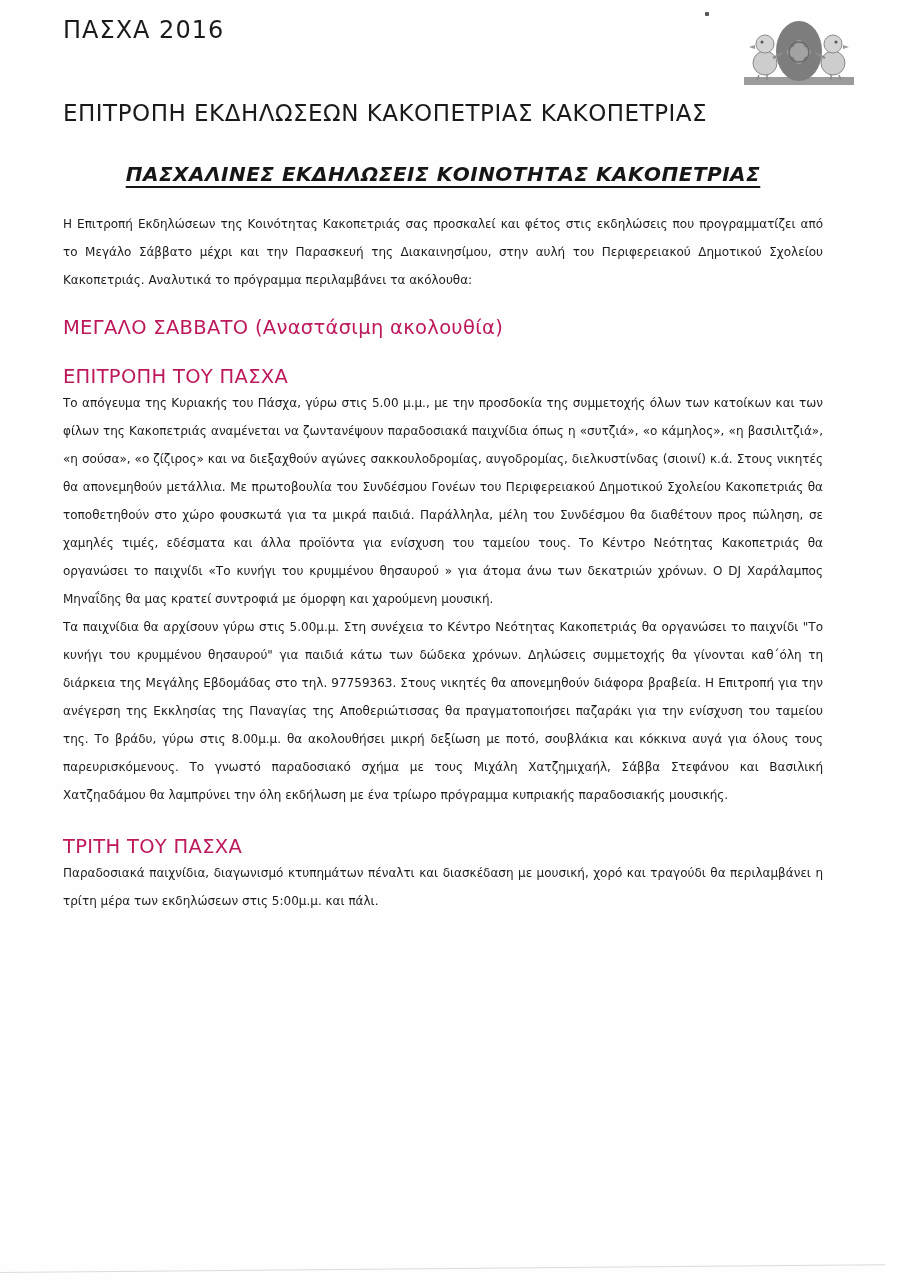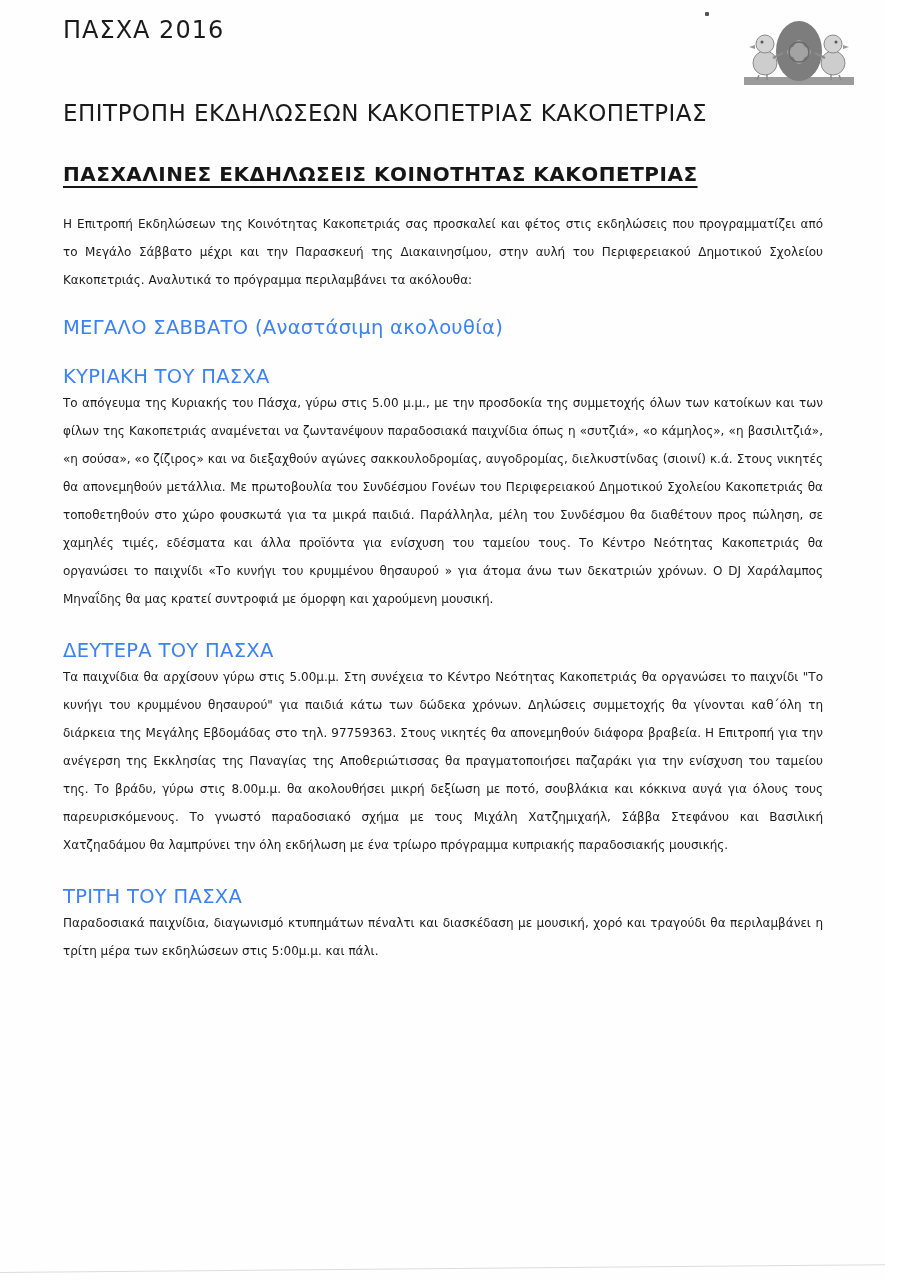--- a/index.html
+++ b/index.html
@@ -11,33 +11,33 @@
     font-family:"DejaVu Sans",sans-serif;
     color:#1f1f1f;
   }
   .content{padding:16px 62px 0 63px;}
   .year-label{font-size:24px;letter-spacing:1px;color:#1a1a1a;}
   .committee-heading{
     margin:56px 0 0 0;font-size:23px;font-weight:normal;
     letter-spacing:0.5px;color:#1a1a1a;
   }
   .page-title{
-    margin:36px 0 0 0;text-align:left;
-    font-size:20px;font-weight:bold;
+    margin:36px 0 0 0;text-align:center;
+    font-size:20px;font-style:italic;font-weight:bold;
     text-decoration:underline;text-underline-offset:5px;
     letter-spacing:0.5px;color:#161616;
   }
   p.body-text{
     margin:0;font-size:12px;line-height:28px;
     text-align:justify;text-align-last:left;color:#1c1c1c;
   }
   .intro{margin-top:24px !important;}
   h3.section-title{
     margin:26px 0 1px 0;font-size:19.5px;font-weight:normal;
-    letter-spacing:0.3px;color:#3b82f6;
+    letter-spacing:0.3px;color:#be185d;
   }
   h3.first{margin-top:22px;}
   .img-topright{position:absolute;right:30px;top:18px;}
   .scan-dot{
     position:absolute;left:705px;top:12px;width:4px;height:4px;
     background:#555;border-radius:1px;
   }
   .scan-line{
     position:absolute;left:-10px;top:1268px;width:930px;height:1px;
     background:#dcdcdc;transform:rotate(-0.5deg);
@@ -76,24 +76,23 @@
     <div class="year-label">ΠΑΣΧΑ 2016</div>
 
     <h1 class="committee-heading">ΕΠΙΤΡΟΠΗ ΕΚΔΗΛΩΣΕΩΝ ΚΑΚΟΠΕΤΡΙΑΣ ΚΑΚΟΠΕΤΡΙΑΣ</h1>
 
     <h2 class="page-title">ΠΑΣΧΑΛΙΝΕΣ ΕΚΔΗΛΩΣΕΙΣ ΚΟΙΝΟΤΗΤΑΣ ΚΑΚΟΠΕΤΡΙΑΣ</h2>
 
     <p class="body-text intro">Η Επιτροπή Εκδηλώσεων της Κοινότητας Κακοπετριάς σας προσκαλεί και φέτος στις εκδηλώσεις που προγραμματίζει από το Μεγάλο Σάββατο μέχρι και την Παρασκευή της Διακαινησίμου, στην αυλή του Περιφερειακού Δημοτικού Σχολείου Κακοπετριάς. Αναλυτικά το πρόγραμμα περιλαμβάνει τα ακόλουθα:</p>
 
     <h3 class="section-title first">ΜΕΓΑΛΟ ΣΑΒΒΑΤΟ (Αναστάσιμη ακολουθία)</h3>
 
-    <h3 class="section-title">ΚΥΡΙΑΚΗ ΤΟΥ ΠΑΣΧΑ</h3>
+    <h3 class="section-title">ΕΠΙΤΡΟΠΗ ΤΟΥ ΠΑΣΧΑ</h3>
     <p class="body-text">Το απόγευμα της Κυριακής του Πάσχα, γύρω στις 5.00 μ.μ., με την προσδοκία της συμμετοχής όλων των κατοίκων και των φίλων της Κακοπετριάς αναμένεται να ζωντανέψουν παραδοσιακά παιχνίδια όπως η «συτζιά», «ο κάμηλος», «η βασιλιτζιά», «η σούσα», «ο ζίζιρος» και να διεξαχθούν αγώνες σακκουλοδρομίας, αυγοδρομίας, διελκυστίνδας (σιοινί) κ.ά. Στους νικητές θα απονεμηθούν μετάλλια. Με πρωτοβουλία του Συνδέσμου Γονέων του Περιφερειακού Δημοτικού Σχολείου Κακοπετριάς θα τοποθετηθούν στο χώρο φουσκωτά για τα μικρά παιδιά. Παράλληλα, μέλη του Συνδέσμου θα διαθέτουν προς πώληση, σε χαμηλές τιμές, εδέσματα και άλλα προϊόντα για ενίσχυση του ταμείου τους. Το Κέντρο Νεότητας Κακοπετριάς θα οργανώσει το παιχνίδι «Το κυνήγι του κρυμμένου θησαυρού » για άτομα άνω των δεκατριών χρόνων. Ο DJ Χαράλαμπος Μηναΐδης θα μας κρατεί συντροφιά με όμορφη και χαρούμενη μουσική.</p>
 
-    <h3 class="section-title">ΔΕΥΤΕΡΑ ΤΟΥ ΠΑΣΧΑ</h3>
     <p class="body-text">Τα παιχνίδια θα αρχίσουν γύρω στις 5.00μ.μ. Στη συνέχεια το Κέντρο Νεότητας Κακοπετριάς θα οργανώσει το παιχνίδι "Το κυνήγι του κρυμμένου θησαυρού" για παιδιά κάτω των δώδεκα χρόνων. Δηλώσεις συμμετοχής θα γίνονται καθ΄όλη τη διάρκεια της Μεγάλης Εβδομάδας στο τηλ. 97759363. Στους νικητές θα απονεμηθούν διάφορα βραβεία. Η Επιτροπή για την ανέγερση της Εκκλησίας της Παναγίας της Αποθεριώτισσας θα πραγματοποιήσει παζαράκι για την ενίσχυση του ταμείου της. Το βράδυ, γύρω στις 8.00μ.μ. θα ακολουθήσει μικρή δεξίωση με ποτό, σουβλάκια και κόκκινα αυγά για όλους τους παρευρισκόμενους. Το γνωστό παραδοσιακό σχήμα με τους Μιχάλη Χατζημιχαήλ, Σάββα Στεφάνου και Βασιλική Χατζηαδάμου θα λαμπρύνει την όλη εκδήλωση με ένα τρίωρο πρόγραμμα κυπριακής παραδοσιακής μουσικής.</p>
 
     <h3 class="section-title">ΤΡΙΤΗ ΤΟΥ ΠΑΣΧΑ</h3>
     <p class="body-text">Παραδοσιακά παιχνίδια, διαγωνισμό κτυπημάτων πέναλτι και διασκέδαση με μουσική, χορό και τραγούδι θα περιλαμβάνει η τρίτη μέρα των εκδηλώσεων στις 5:00μ.μ. και πάλι.</p>
 
   </div>
 
   <div class="scan-line"></div>
 </div>
 

